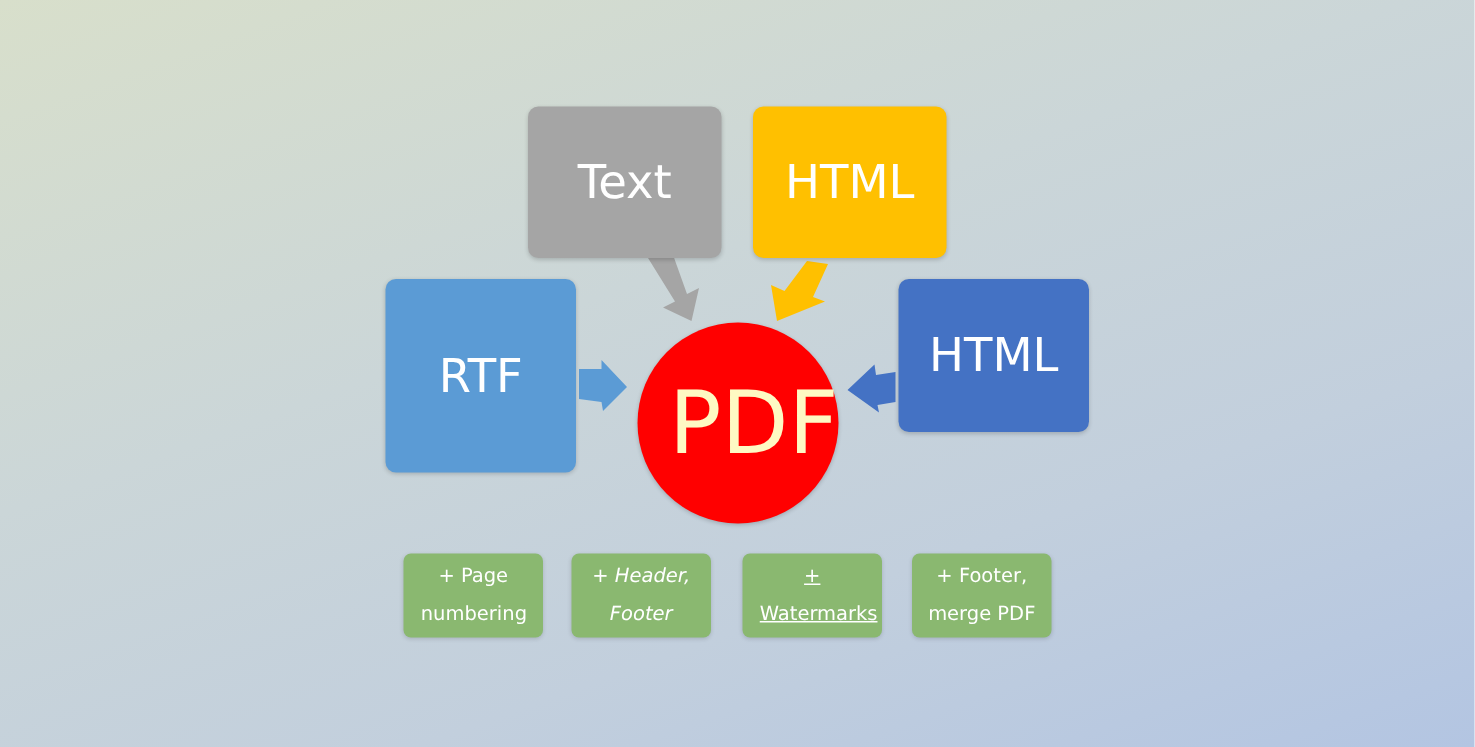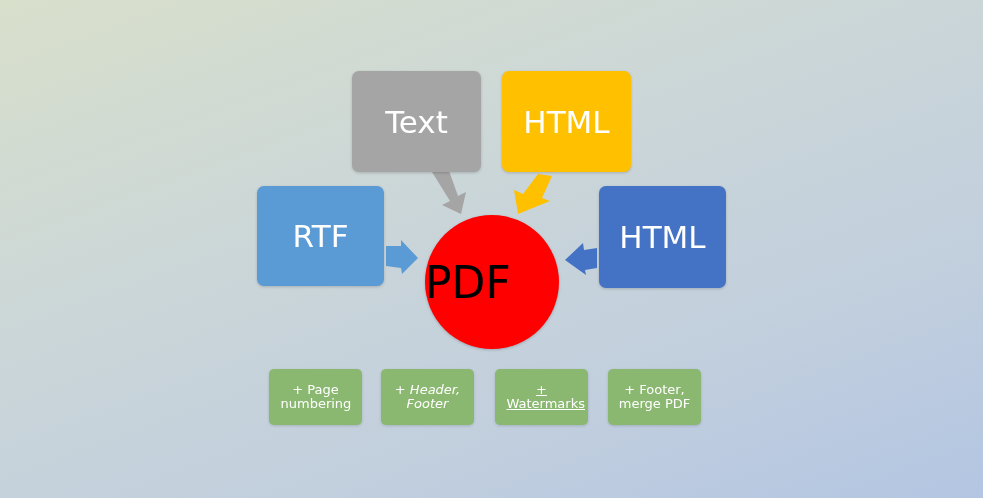--- a/index.html
+++ b/index.html
@@ -7,27 +7,27 @@
       width: 983px; height: 498px; overflow: hidden; position: relative;
       background: linear-gradient(160deg, #d8dfcb 0%, #cbd6d8 40%, #c2cfdd 70%, #b3c5e2 100%);
       font-family: "DejaVu Sans", sans-serif;
     }
     .box {
       position: absolute; display: flex; align-items: center; justify-content: center;
       color: #fff; border-radius: 7px; box-shadow: 0 1px 3px rgba(0,0,0,0.18);
     }
     .big { font-size: 31px; }
     .circle {
-      position: absolute; border-radius: 50%; display: flex; align-items: center; justify-content: flex-start;
-      color: #000000; font-size: 44px; box-shadow: 0 1px 3px rgba(0,0,0,0.2);
+      position: absolute; border-radius: 50%; display: flex; align-items: center; justify-content: flex-end;
+      color: #fef9c3; font-size: 58px; box-shadow: 0 1px 3px rgba(0,0,0,0.2);
     }
     .feat {
       position: absolute; top: 369px; width: 93px; height: 56px; border-radius: 5px;
       display: flex; align-items: center; justify-content: center; text-align: center;
-      color: #fff; font-size: 13px; line-height: 14px;
+      color: #fff; font-size: 13px; line-height: 25px;
       box-shadow: 0 1px 3px rgba(0,0,0,0.15);
     }
     svg.arrows { position: absolute; left: 0; top: 0; }
   </style>
 </head>
 <body>
 
 <svg class="arrows" width="983" height="498">
 
   <polygon points="432,172 448,168 458,196 466,192 461,214 442,205 450,201" fill="#a5a5a5"></polygon>
@@ -38,21 +38,21 @@
 
   <polygon points="597,248 597,268 585,270 586,275 565,260 583,243 584,250" fill="#4472c4"></polygon>
 </svg>
 
 <div class="box big" style="left:352px;top:71px;width:129px;height:101px;background:#a5a5a5;">
   <span>Text</span>
 </div>
 <div class="box big" style="left:502px;top:71px;width:129px;height:101px;background:#ffc000;">
   <span>HTML</span>
 </div>
-<div class="box big" style="left:257px;top:186px;width:127px;height:100px;background:#5b9bd5;">
+<div class="box big" style="left:257px;top:186px;width:127px;height:129px;background:#5b9bd5;">
   <span>RTF</span>
 </div>
 <div class="box big" style="left:599px;top:186px;width:127px;height:102px;background:#4472c4;">
   <span>HTML</span>
 </div>
 
 <div class="circle" style="left:425px;top:215px;width:134px;height:134px;background:#ff0000;">
   <span>PDF</span>
 </div>
 

